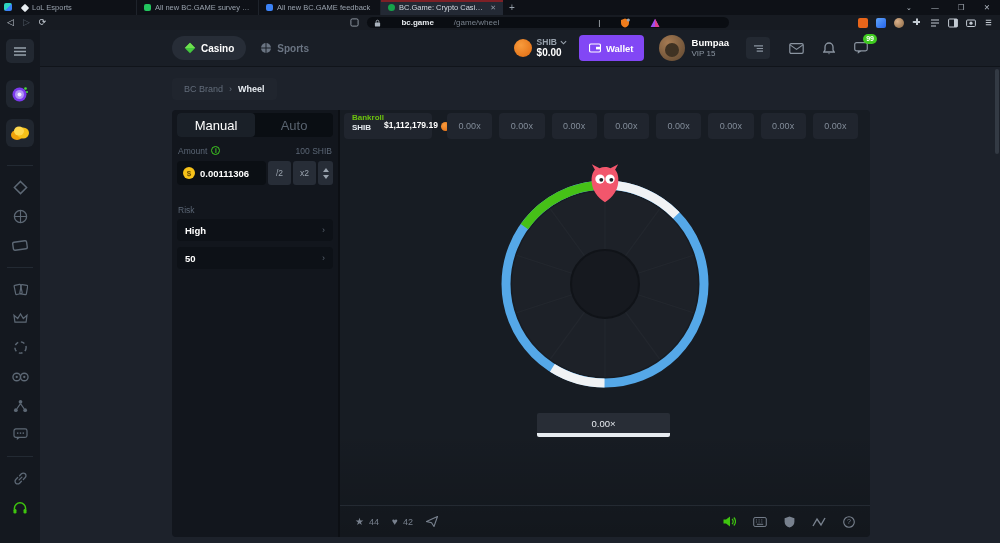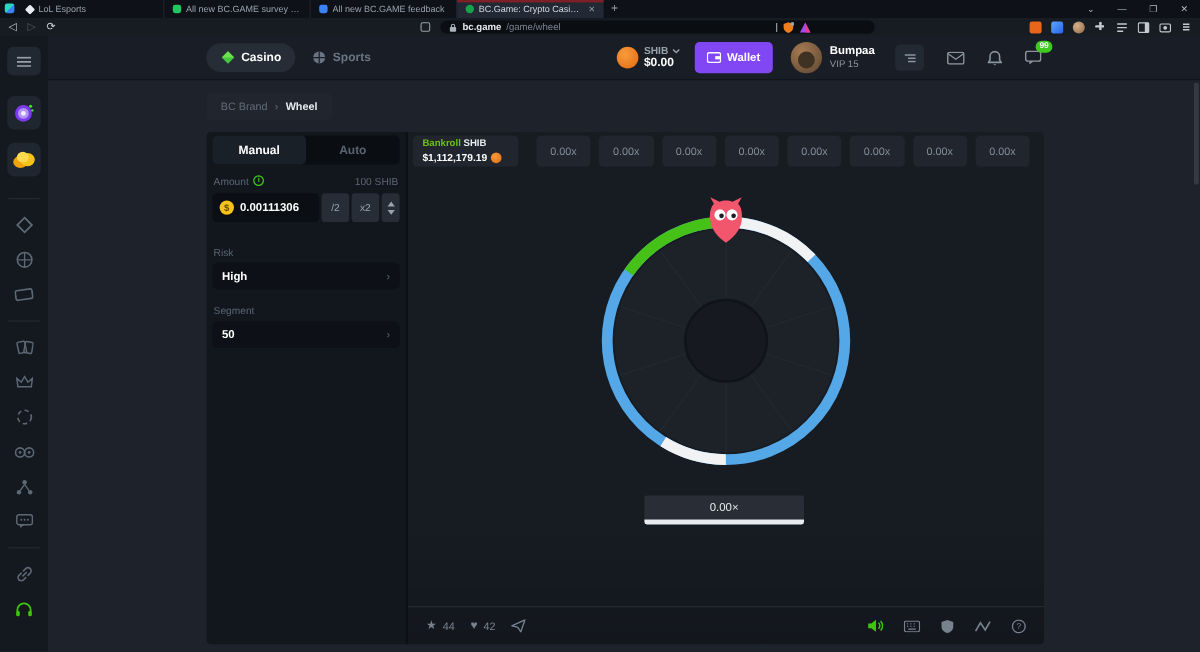--- a/index.html
+++ b/index.html
@@ -18,21 +18,21 @@
   .fav.diamond{background:#e8edf2;transform:rotate(45deg);width:6px;height:6px;border-radius:1px}
   .close-x{font-size:7px;color:#8f98a3;flex:none}
   .newtab{width:18px;display:flex;align-items:center;justify-content:center;font-size:10px;color:#98a1ac}
   .wincontrols{margin-left:auto;display:flex;align-items:stretch}
   .winbtn{width:26px;display:flex;align-items:center;justify-content:center;font-size:7.5px;color:#b4bcc5}
 
   .toolbar{position:absolute;top:15px;left:0;right:0;height:15px;background:#171b22;display:flex;align-items:center;padding:0 7px}
   .navbtn{font-size:9px;color:#c3cad2;margin-right:9px;line-height:1}
   .navbtn.dim{color:#515a66}
   .bm-ic{margin-left:295px;margin-right:8px;color:#9aa3ad}
-  .addr{width:362px;height:11px;background:#0a0d12;border-radius:6px;display:flex;align-items:center;padding:0 7px;gap:4px;font-size:8px;line-height:1}
+  .addr{width:362px;height:11px;background:#0a0d12;border-radius:6px;display:flex;align-items:center;padding:0 7px;gap:20px;font-size:8px;line-height:1}
   .addr .host{color:#e6eaee;font-weight:bold}
   .addr .path{color:#79828d}
   .addr .sp{flex:1}
   .caret-cursor{color:#cfd5db;font-size:8px}
   .pill-gap{width:42px}
   .ext-cluster{margin-left:auto;display:flex;align-items:center;gap:8px}
   .ext-sq{width:10px;height:10px;border-radius:2px}
   .ext-round{width:10px;height:10px;border-radius:50%}
 
   
@@ -68,40 +68,40 @@
   .bc-sec,.bc-sep{color:#626c7a}
   .bc-cur{color:#e8edf2;font-weight:bold}
   .scrollthumb{position:absolute;right:1px;top:2px;width:4px;height:85px;background:#333a44;border-radius:2px}
 
   .gamebox{position:absolute;top:43px;left:132px;width:698px;height:427px;border-radius:4px;overflow:hidden;display:flex}
   .bet-panel{width:166px;background:#12161d;padding:3px 5px;flex:none}
   .panel-divider{width:2px;background:#0c0f14;flex:none}
   .game-col{flex:1;background:#171c23;position:relative;background-image:linear-gradient(to bottom,rgba(0,0,0,0) 75%,rgba(0,0,0,.18))}
 
   .bp-tabs{height:24px;background:#0a0e13;border-radius:4px;display:flex;margin-bottom:9px}
-  .bp-tab{flex:1;display:flex;align-items:center;justify-content:center;font-size:10px;font-weight:bold;color:#59636f;border-radius:4px}
+  .bp-tab{flex:1;display:flex;align-items:center;justify-content:center;font-size:13px;font-weight:normal;color:#59636f;border-radius:4px}
   .bp-tab.active{background:#1a2028;color:#fff}
   .amount-row{display:flex;justify-content:space-between;align-items:center;font-size:8.5px;color:#5b6675;margin:0 1px 5px}
   .lab-l{display:flex;align-items:flex-start;gap:4px}
   .info-ic{width:9px;height:9px;border-radius:50%;border:1px solid #3fca20;color:#3fca20;font-size:6.5px;display:flex;align-items:center;justify-content:center;font-weight:bold}
   .field-row{display:flex;gap:2px;height:24px;margin-bottom:13px}
   .amt-field{flex:1;background:#0b0f14;border-radius:4px;display:flex;align-items:center;gap:5px;padding:0 6px}
   .coin{width:12px;height:12px;border-radius:50%;background:#f7c219;color:#6b4e00;font-size:8px;font-weight:bold;display:flex;align-items:center;justify-content:center;flex:none}
   .amt-val{font-size:9.5px;font-weight:bold;color:#fff}
   .mini-btn{width:23px;background:#272d37;border-radius:3px;color:#9aa3ae;font-size:8.5px;display:flex;align-items:center;justify-content:center}
   .stepper{width:15px;background:#272d37;border-radius:3px;display:flex;flex-direction:column;align-items:center;justify-content:center;gap:3px}
   .tri-up{width:0;height:0;border-left:3px solid transparent;border-right:3px solid transparent;border-bottom:4px solid #9aa3ae}
   .tri-down{width:0;height:0;border-left:3px solid transparent;border-right:3px solid transparent;border-top:4px solid #9aa3ae}
   .plabel{font-size:8.5px;color:#5b6675;margin:0 1px 4px;padding-top:7px}
   .select{height:22px;background:#0d1117;border-radius:4px;display:flex;align-items:center;justify-content:space-between;padding:0 8px;font-size:9.5px;font-weight:bold;color:#fff;margin-bottom:6px}
   .chev{color:#59636f;font-size:9px;font-weight:normal}
   .bet-btn{margin-top:17px;height:30px;border-radius:4px;background:linear-gradient(95deg,#2ca04b 0%,#2ca04b 44%,#57c413 56%,#57c413 100%);display:flex;align-items:center;justify-content:center;font-size:10.5px;font-weight:bold;color:#fff}
 
   .top-row{position:absolute;top:3px;left:4px;right:12px;height:26px;display:flex;gap:7px}
-  .bankroll{width:88px;margin-right:8px;background:#20252e;border-radius:4px;display:flex;flex-direction:column;justify-content:center;padding:0 8px;line-height:1.3;flex:none}
+  .bankroll{width:88px;margin-right:8px;background:#20252e;border-radius:4px;display:flex;flex-direction:row;padding:0 8px;line-height:1.3;flex:none}
   .bk-l1{font-size:8px;font-weight:bold}
   .bk-label{color:#6cc20e}.bk-cur{color:#e8edf2}
   .bk-l2{font-size:8.5px;font-weight:bold;color:#fff;display:flex;gap:3px;align-items:center}
   .minicoin{width:9px;height:9px;border-radius:50%;background:radial-gradient(circle at 38% 35%,#f89b3c,#e06a10);flex:none}
   .slot{flex:1;background:#20252e;border-radius:4px;display:flex;align-items:center;justify-content:center;font-size:9px;color:#828c99}
 
   .wheel-wrap{position:absolute;top:68px;left:50%;transform:translateX(-50%);width:212px;height:212px}
   .owl{position:absolute;top:-14px;left:50%;transform:translateX(-50%);width:31px;height:41px}
   .results{position:absolute;top:303px;left:50%;transform:translateX(-50%);display:flex;gap:3px}
   .result-wrap{display:flex;flex-direction:column}
@@ -414,21 +414,20 @@
         <div class="stepper">
           <span class="tri-up"></span>
           <span class="tri-down"></span>
         </div>
       </div>
       <div class="plabel">Risk</div>
       <div class="select">
         <span>High</span>
         <span class="chev">›</span>
       </div>
-      <div class="plabel">Segment</div>
       <div class="select">
         <span>50</span>
         <span class="chev">›</span>
       </div>
     </div>
 
     <div class="panel-divider"></div>
 
     <div class="game-col">
       <div class="top-row">

